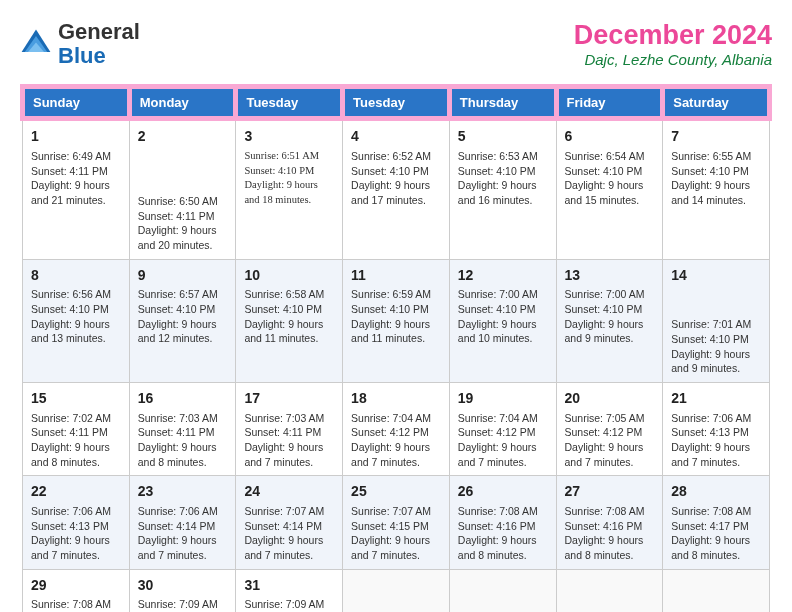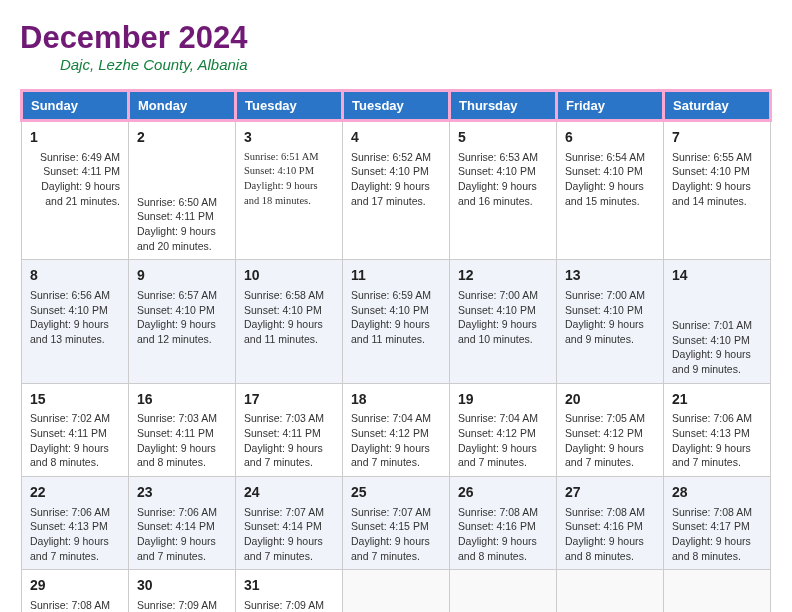--- a/index.html
+++ b/index.html
@@ -29,42 +29,42 @@
     .logo-text .general { color: #333; }
     .logo-text .blue { color: #1a6bb5; }
     .logo-icon {
       width: 32px;
       height: 32px;
     }
     .title-block {
       text-align: right;
     }
     .month-title {
-      font-size: 31px;
+      font-size: 27px;
       font-weight: bold;
-      color: #701a75;
+      color: #ec4899;
     }
     .subtitle {
       font-size: 15px;
       color: #15803d;
       font-style: italic;
     }
     table {
       width: 100%;
       border-collapse: collapse;
       font-size: 11px;
     }
     thead tr th {
       background: #2a75c7;
       color: #fff;
       text-align: left;
       padding: 6px 8px;
       font-size: 13px;
       font-weight: bold;
-      border: 3px solid #f9a8d4;
+      border: 5px solid #f9a8d4;
     }
     tbody tr td {
       vertical-align: top;
       padding: 6px 8px;
       border: 1px solid #ccc;
       width: 14.28%;
       min-height: 80px;
       background: #fff;
       line-height: 1.4;
     }
@@ -83,20 +83,31 @@
       font-size: 10.5px;
     }
     td.empty {
       background: #f9f9f9;
     }
   </style>
 </head>
 <body>
 
 <div class="header">
+  <div class="logo">
+    <svg class="logo-icon" viewBox="0 0 40 40" xmlns="http://www.w3.org/2000/svg">
+      <polygon points="20,2 38,30 2,30" fill="#1a6bb5"></polygon>
+      <polygon points="20,10 34,30 6,30" fill="#4a9de0"></polygon>
+      <polygon points="20,18 30,30 10,30" fill="#7bbff0"></polygon>
+    </svg>
+    <div class="logo-text">
+      <span class="general">General</span><br>
+      <span class="blue">Blue</span>
+    </div>
+  </div>
   <div class="title-block">
     <div class="month-title">December 2024</div>
     <div class="subtitle">Dajc, Lezhe County, Albania</div>
   </div>
 </div>
 
 <table>
   <thead>
     <tr>
     <th>Sunday</th>
@@ -105,21 +116,21 @@
         <th>Tuesday</th>
         <th>Thursday</th>
         <th>Friday</th>
         <th>Saturday</th>
       </tr>
   </thead>
   <tbody id="calendar-body">
   <tr>
         <td>
           <span class="day-num">1</span>
-          <div class="day-info" style="white-space: pre-line; text-align: right;">Sunrise: 6:49 AM
+          <div class="day-info" style="white-space: pre-line;">Sunrise: 6:49 AM
 Sunset: 4:11 PM
 Daylight: 9 hours and 21 minutes.</div>
         </td>
         <td>
           <span class="day-num">2</span>
           <div class="day-info" style="white-space: pre-line; margin-top: 47px;">Sunrise: 6:50 AM
 Sunset: 4:11 PM
 Daylight: 9 hours and 20 minutes.</div>
         </td>
         <td>

